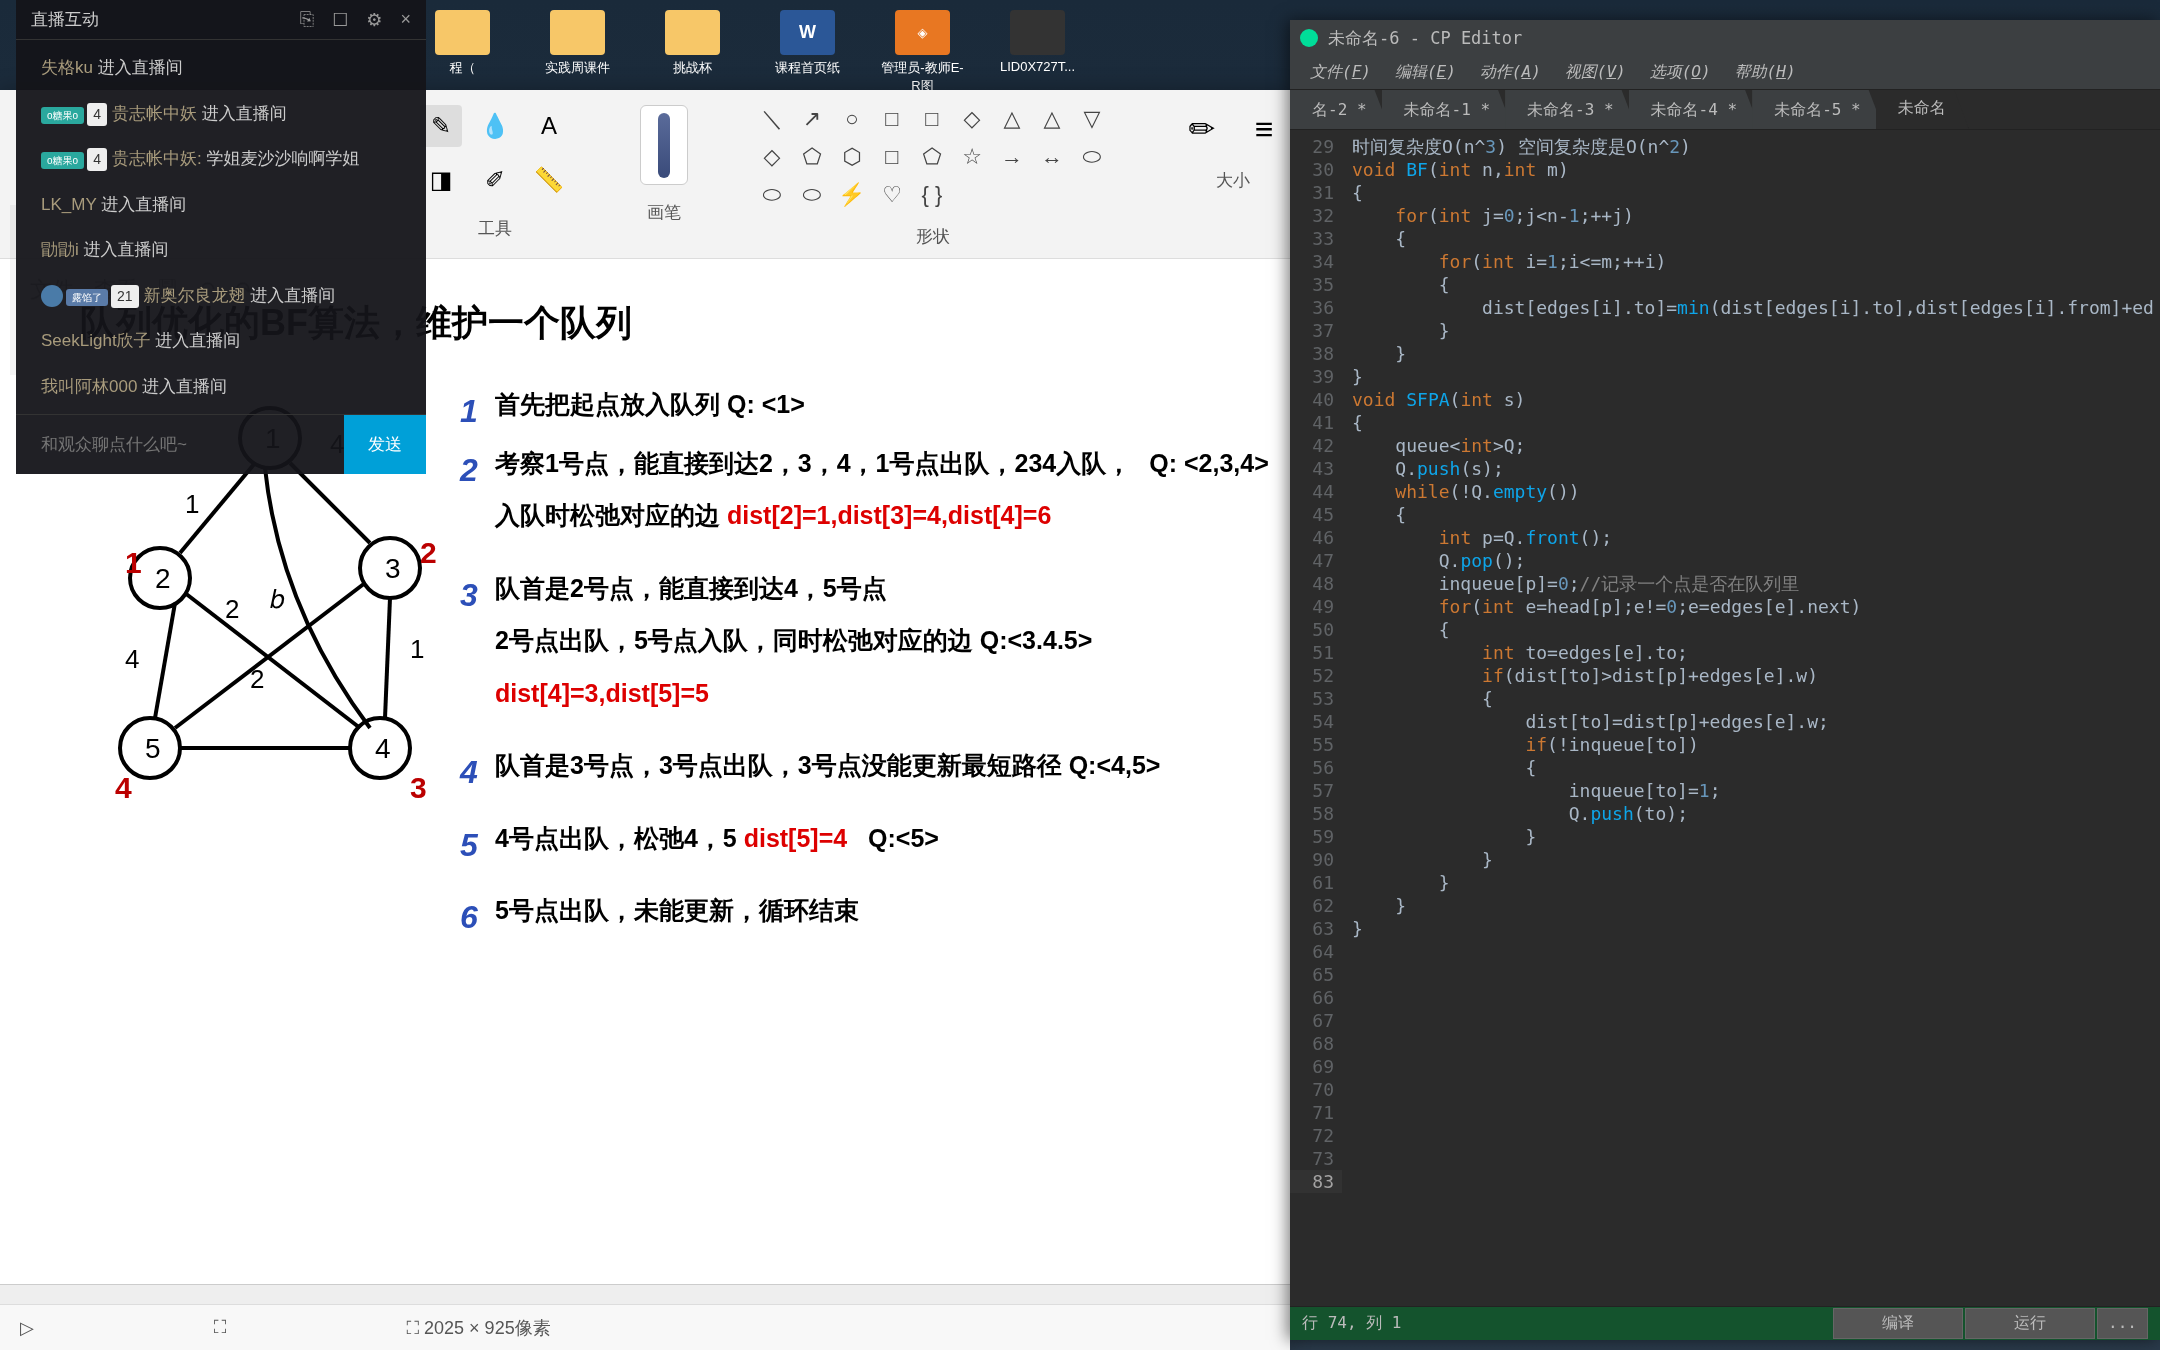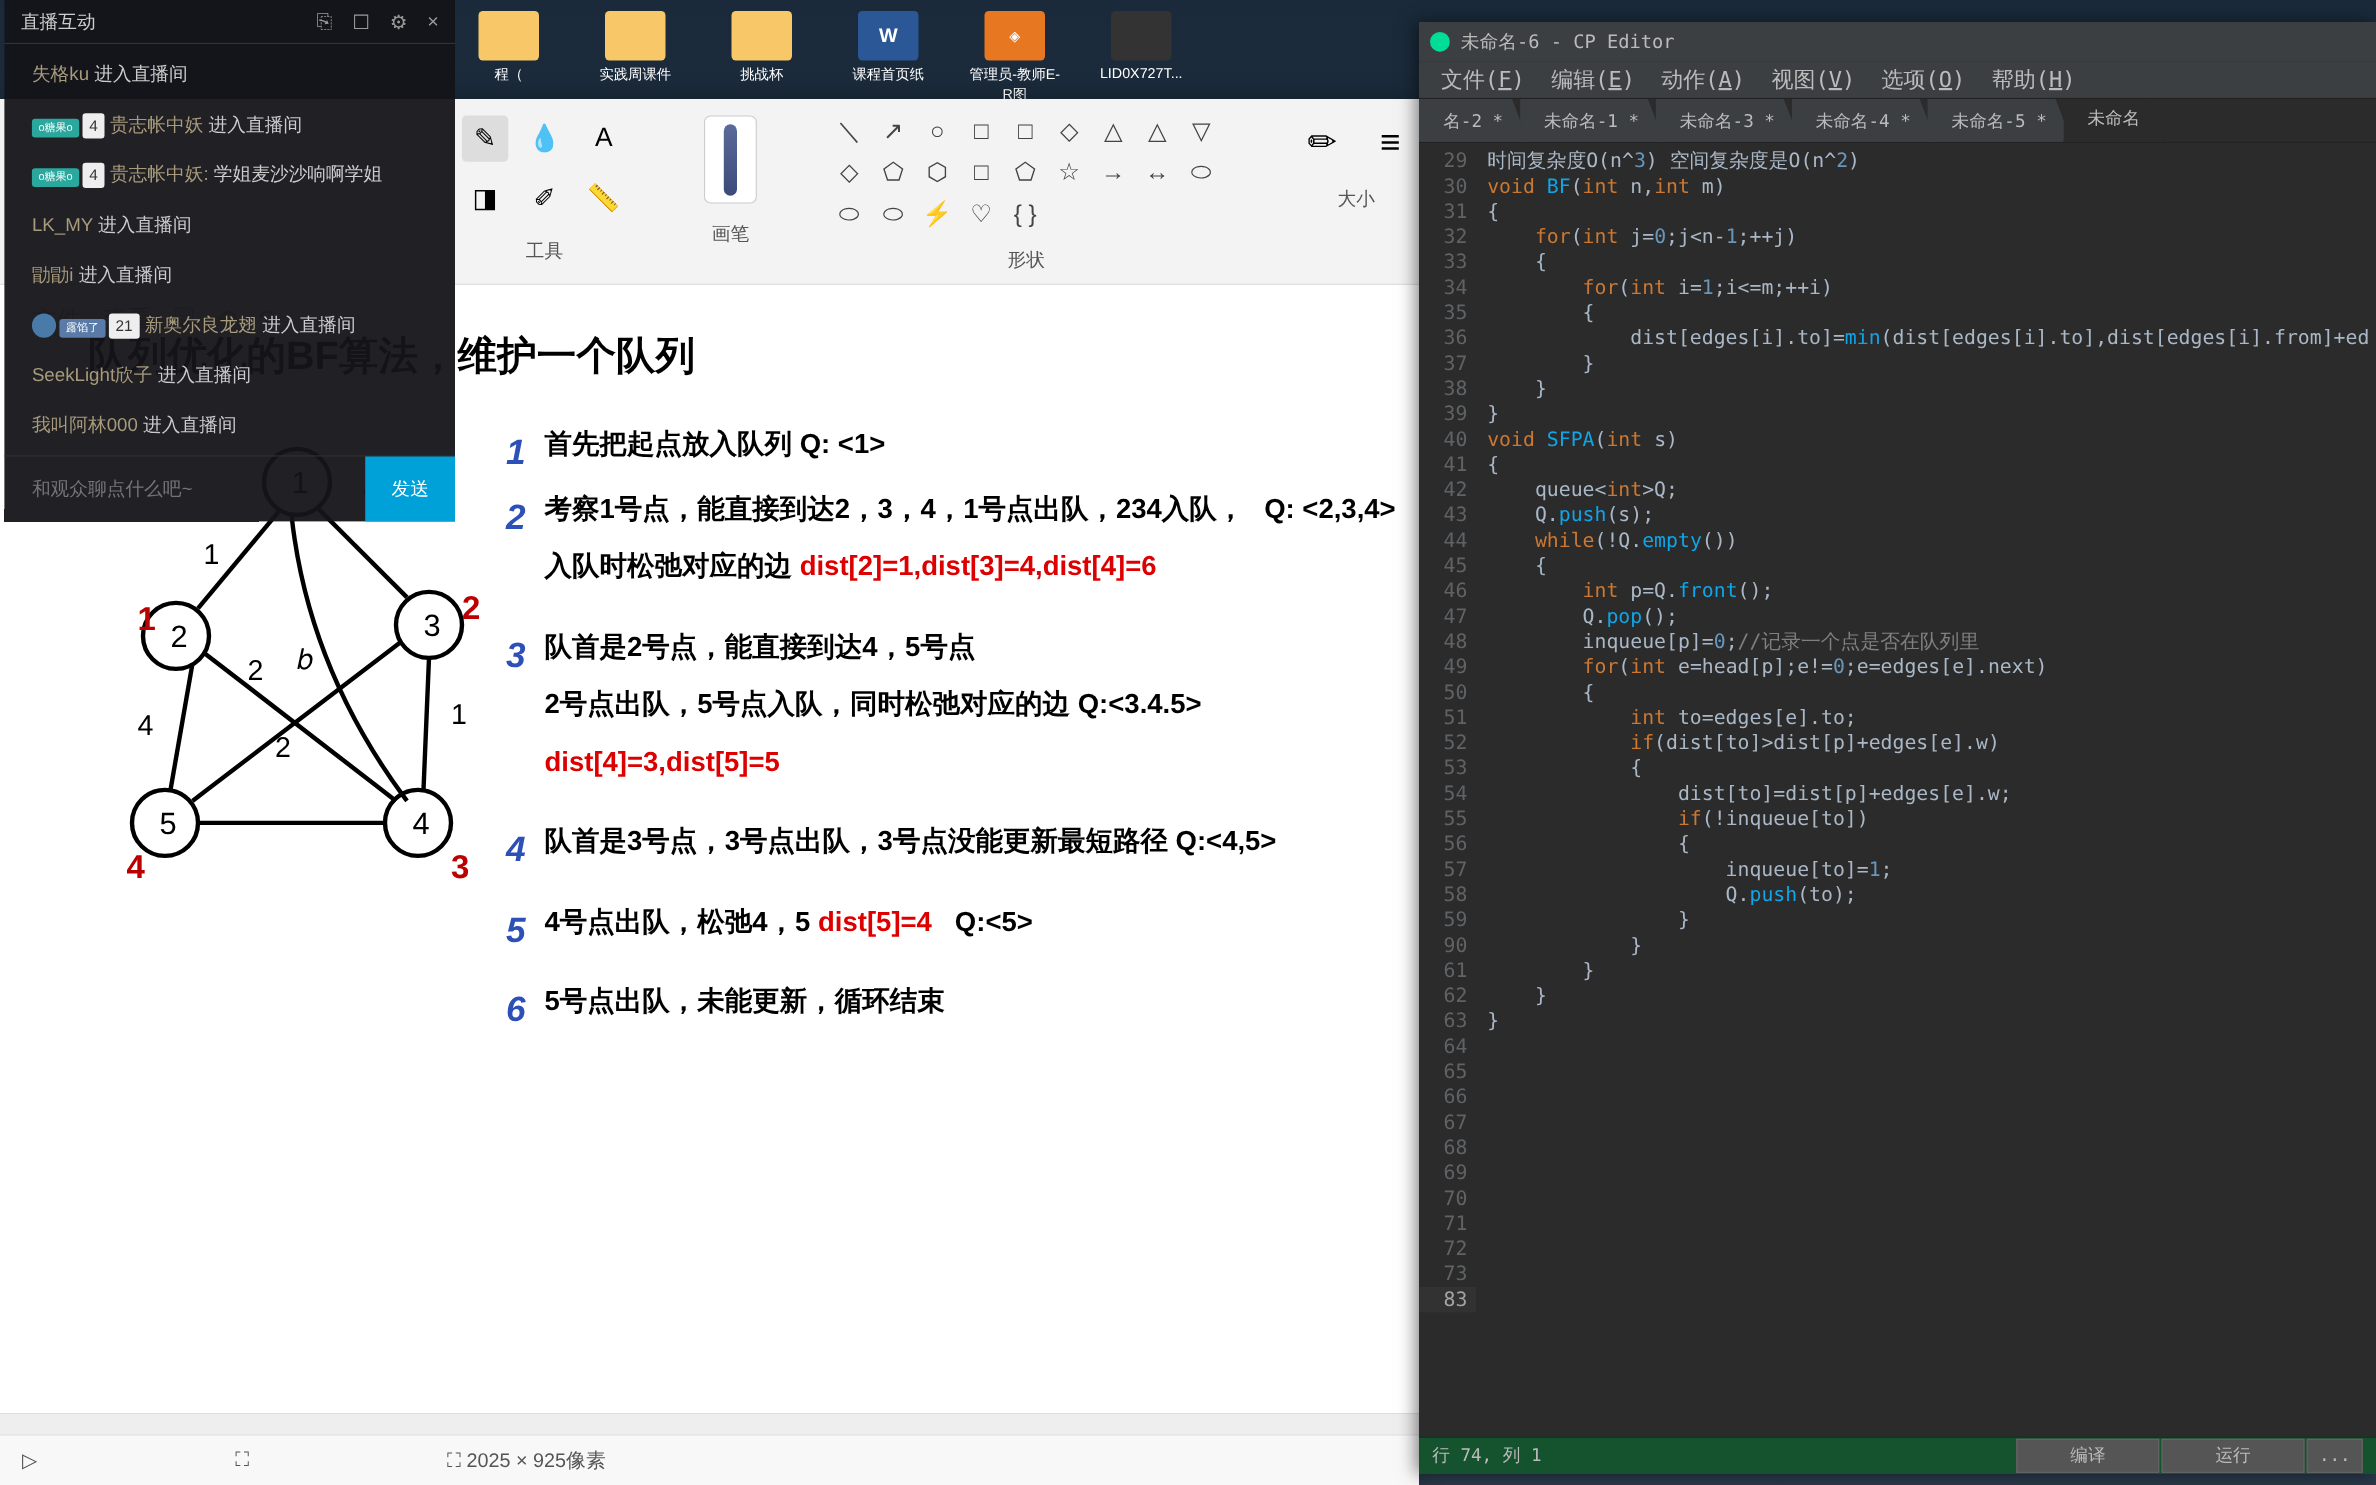--- a/index.html
+++ b/index.html
@@ -8,21 +8,21 @@
 
 .desktop { position: absolute; top: 0; left: 410px; display: flex; gap: 30px; padding: 10px; }
 .desktop-icon { display: flex; flex-direction: column; align-items: center; width: 85px; color: #fff; font-size: 13px; text-align: center; }
 .desktop-icon .icon-img { width: 55px; height: 45px; margin-bottom: 4px; border-radius: 4px; }
 .folder-icon { background: #f7c768; }
 .word-icon { background: #2b5797; display: flex; align-items: center; justify-content: center; color: #fff; font-weight: bold; font-size: 18px; }
 .db-icon { background: #e87722; display: flex; align-items: center; justify-content: center; }
 .code-icon { background: #333; }
 
 
-.live-chat { position: absolute; top: 0; left: 4px; width: 410px; background: rgba(20,20,25,0.95); color: #ccc; font-size: 17px; z-index: 10; }
+.live-chat { position: absolute; top: 0; left: 16px; width: 410px; background: rgba(20,20,25,0.95); color: #ccc; font-size: 17px; z-index: 10; }
 .live-header { display: flex; justify-content: space-between; align-items: center; padding: 8px 15px; border-bottom: 1px solid #333; }
 .live-header-icons { display: flex; gap: 18px; font-size: 18px; color: #999; }
 .live-header-icons span { cursor: pointer; }
 .live-msgs { padding: 5px 0; }
 .live-msg { padding: 10px 25px; line-height: 1.5; }
 .live-msg .username { color: #a89b7c; }
 .live-msg .badge-user { display: inline-block; background: #2aa89e; color: #fff; padding: 1px 6px; border-radius: 3px; font-size: 10px; margin-right: 3px; }
 .live-msg .badge-lvl { display: inline-block; background: #eee; color: #333; padding: 1px 6px; border-radius: 3px; font-size: 14px; margin-right: 5px; }
 .live-msg .badge-round { display: inline-block; width: 22px; height: 22px; border-radius: 50%; background: #4a7ba8; vertical-align: middle; margin-right: 3px; }
 .live-input-row { display: flex; border-top: 1px solid #333; }
@@ -58,21 +58,21 @@
 .note-steps .num-mark { position: absolute; left: -20px; color: #2c4fb8; font-size: 32px; font-weight: bold; font-style: italic; }
 .note-steps .red { color: #d00; font-weight: bold; }
 .note-steps .q { font-weight: bold; margin-left: 18px; }
 .wb-scroll-h { height: 20px; background: #eee; border-top: 1px solid #ccc; }
 .wb-statusbar { height: 46px; background: #f8f8f8; border-top: 1px solid #ddd; display: flex; align-items: center; padding: 0 20px; gap: 180px; font-size: 18px; color: #555; }
 
 
 .editor-app { position: absolute; top: 20px; left: 1290px; width: 870px; height: 1320px; background: #2b2b2b; display: flex; flex-direction: column; font-family: Consolas, monospace; box-shadow: -3px 0 15px rgba(0,0,0,0.5); }
 .editor-titlebar { height: 36px; background: #3c3f41; display: flex; align-items: center; padding: 0 10px; color: #bbb; font-size: 17px; gap: 10px; }
 .editor-titlebar .app-icon { width: 18px; height: 18px; background: #0d9; border-radius: 50%; }
-.editor-menubar { height: 34px; background: #3c3f41; display: flex; align-items: center; padding: 0 10px; gap: 4px; color: #bbb; font-size: 20px; border-bottom: 1px solid #222; }
+.editor-menubar { height: 34px; background: #3c3f41; display: flex; align-items: center; padding: 0 10px; gap: 4px; color: #bbb; font-size: 16px; border-bottom: 1px solid #222; font-style: italic; }
 .editor-menubar .menu-item { padding: 4px 10px; cursor: pointer; }
 .editor-menubar .menu-item u { text-decoration: underline; }
 .editor-tabs { height: 40px; background: #2b2b2b; display: flex; align-items: flex-end; border-bottom: 1px solid #222; overflow: hidden; }
 .editor-tab { padding: 10px 22px 8px; background: #3c3f41; color: #bbb; font-size: 16px; border-right: 1px solid #222; cursor: pointer; white-space: nowrap; position: relative; clip-path: polygon(0 0, calc(100% - 15px) 0, 100% 100%, 0 100%); margin-right: -8px; }
 .editor-tab.active { background: #2b2b2b; border-bottom: 2px solid #2b2b2b; }
 .code-area { flex: 1; display: flex; overflow: hidden; font-size: 18px; line-height: 23px; }
 .gutter { width: 52px; background: #2b2b2b; color: #606366; text-align: right; padding: 5px 8px 5px 0; user-select: none; }
 .gutter .current { background: #323232; color: #a4a3a3; display: block; margin-right: -8px; padding-right: 8px; }
 .code { flex: 1; background: #2b2b2b; color: #a9b7c6; padding: 5px 0 5px 10px; white-space: pre; overflow: hidden; }
 .code .kw { color: #cc7832; }

